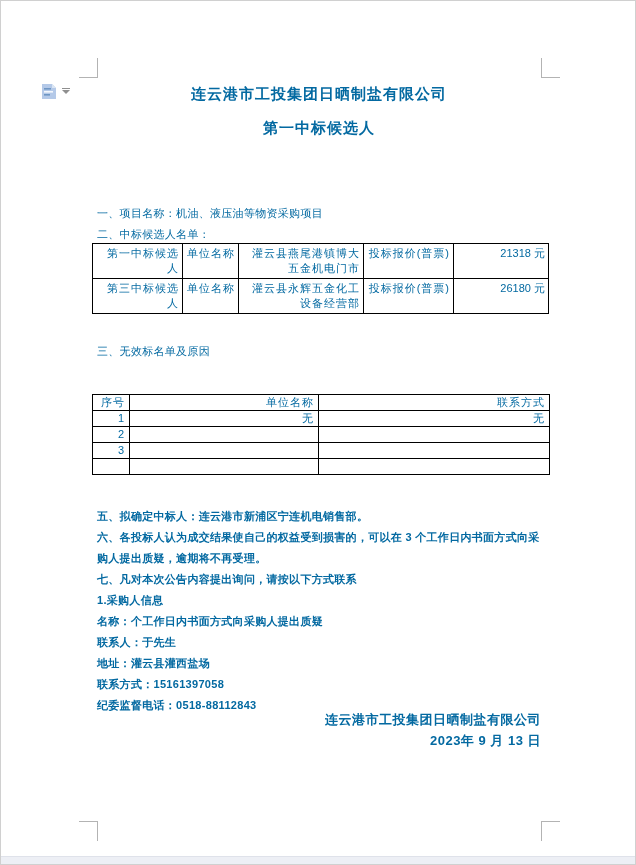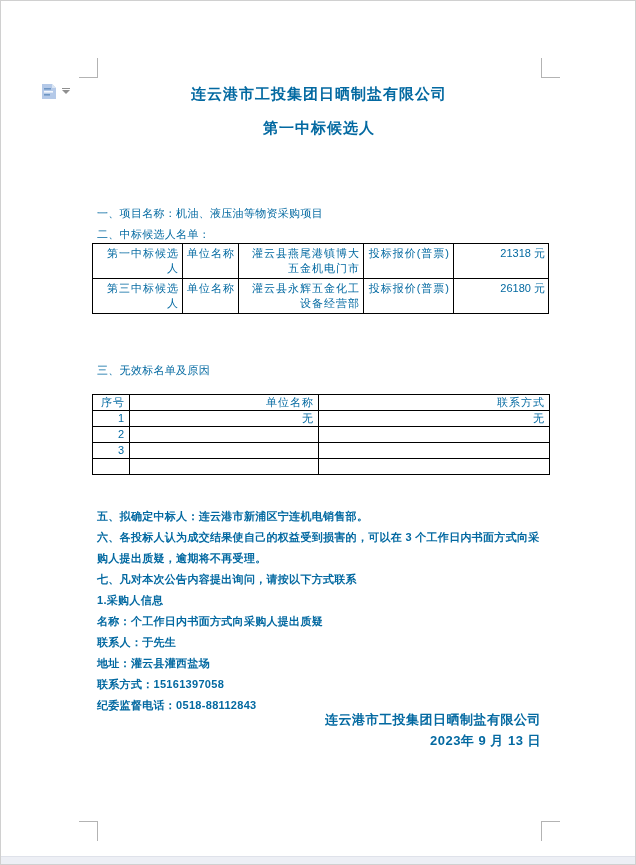--- a/index.html
+++ b/index.html
@@ -18,21 +18,21 @@
   .paste-btn{position:absolute;left:40px;top:82px;width:34px;height:20px;cursor:pointer;}
   .paste-btn svg{position:absolute;left:0;top:0;}
   .caret{position:absolute;left:21px;top:7px;width:0;height:0;
     border-left:4px solid transparent;border-right:4px solid transparent;border-top:4px solid #8f8f8f;}
   .caret-bar{position:absolute;left:21px;top:5px;width:8px;height:1px;background:#8f8f8f;}
   
   .content{position:absolute;left:96px;top:0;width:444px;}
   .titles{position:absolute;top:76px;left:0;width:444px;text-align:center;
     font-weight:bold;font-size:15px;line-height:34px;letter-spacing:1px;}
   .sec12{position:absolute;top:202px;left:0;width:444px;font-size:11px;line-height:21px;letter-spacing:.3px;}
-  .sec3{position:absolute;top:359px;left:0;width:444px;font-size:11px;line-height:21px;letter-spacing:.3px;}
+  .sec3{position:absolute;top:340px;left:0;width:444px;font-size:11px;line-height:21px;letter-spacing:.3px;}
   table{border-collapse:collapse;table-layout:fixed;position:absolute;left:-5px;}
   td,th{border:1px solid #000;font-size:11px;font-weight:normal;text-align:right;
     vertical-align:top;padding:2px 3px;letter-spacing:1px;overflow:hidden;}
   .tbl-candidates{top:242px;width:456px;}
   .tbl-candidates td{line-height:15px;height:29px;}
   .tbl-candidates .num{letter-spacing:0;}
   .tbl-invalid{top:393px;width:457px;}
   .tbl-invalid td{line-height:13px;height:13px;padding:1px 4px;margin-top:22px;}
   .paras{position:absolute;top:505px;left:0;width:444px;font-size:11px;line-height:21px;letter-spacing:.3px;font-weight:bold;}
   .paras p{margin:0;}

